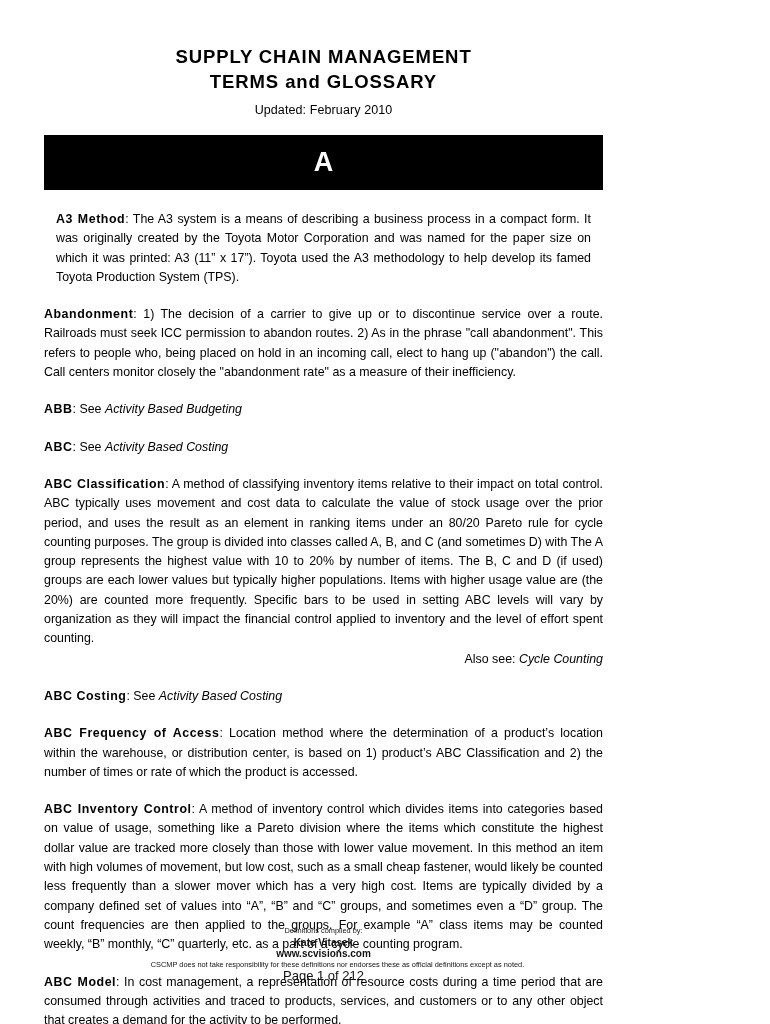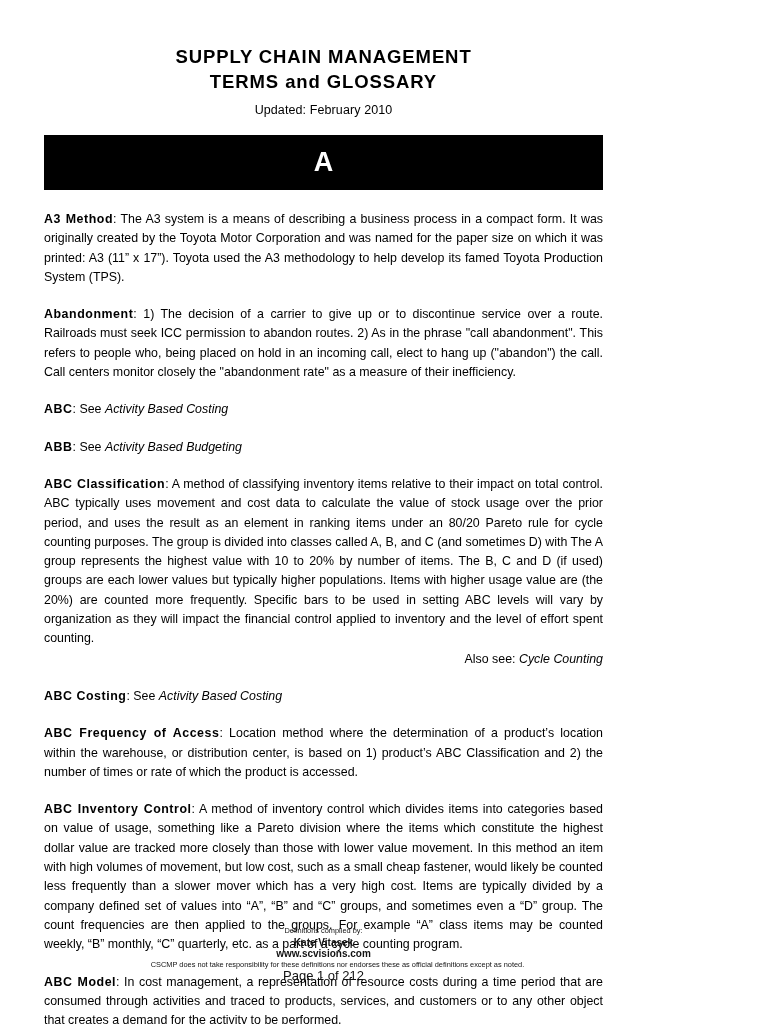--- a/index.html
+++ b/index.html
@@ -121,30 +121,30 @@
     <div class="doc-title-2">TERMS and GLOSSARY</div>
     <div class="doc-updated">Updated: February 2010</div>
   </div>
 
   <div class="letter-banner">
     <span class="letter-banner-text">A</span>
   </div>
 
   <div class="entries">
       <div class="entry">
-        <p style="margin: 0px;"><span class="term">A3 Method</span><span>: </span><span>The A3 system is a means of describing a business process in a compact form.  It was originally created by the Toyota Motor Corporation and was named for the paper size on which it was printed: A3 (11” x 17”).  Toyota used the A3 methodology to help develop its famed Toyota Production System (TPS).</span></p>
+        <p style="margin: 12px;"><span class="term">A3 Method</span><span>: </span><span>The A3 system is a means of describing a business process in a compact form.  It was originally created by the Toyota Motor Corporation and was named for the paper size on which it was printed: A3 (11” x 17”).  Toyota used the A3 methodology to help develop its famed Toyota Production System (TPS).</span></p>
       </div>
       <div class="entry">
         <p style="margin: 0px;"><span class="term">Abandonment</span><span>: </span><span>1) The decision of a carrier to give up or to discontinue service over a route.  Railroads must seek ICC permission to abandon routes. 2) As in the phrase "call abandonment". This refers to people who, being placed on hold in an incoming call, elect to hang up ("abandon") the call. Call centers monitor closely the "abandonment rate" as a measure of their inefficiency.</span></p>
       </div>
       <div class="entry">
-        <p style="margin: 0px;"><span class="term">ABC</span><span>: </span><span>See </span><span class="ital">Activity Based Costing</span></p>
+        <p style="margin: 0px;"><span class="term">ABB</span><span>: </span><span>See </span><span class="ital">Activity Based Budgeting</span></p>
       </div>
       <div class="entry">
-        <p style="margin: 0px;"><span class="term">ABB</span><span>: </span><span>See </span><span class="ital">Activity Based Budgeting</span></p>
+        <p style="margin: 0px;"><span class="term">ABC</span><span>: </span><span>See </span><span class="ital">Activity Based Costing</span></p>
       </div>
       <div class="entry">
         <p style="margin: 0px;"><span class="term">ABC Classification</span><span>: </span><span>A method of classifying inventory items relative to their impact on total control. ABC typically uses movement and cost data to calculate the value of stock usage over the prior period, and uses the result as an element in ranking items under an 80/20 Pareto rule for cycle counting purposes. The group is divided into classes called A, B, and C (and sometimes D) with The A group represents the highest value with 10 to 20% by number of items. The B, C and D (if used) groups are each lower values but typically higher populations. Items with higher usage value are (the 20%) are counted more frequently. Specific bars to be used in setting ABC levels will vary by organization as they will impact the financial control applied to inventory and the level of effort spent counting.</span></p>
         <div class="also-see"><span>Also see: </span><span class="ital">Cycle Counting</span></div>
       </div>
       <div class="entry">
         <p style="margin: 0px;"><span class="term">ABC Costing</span><span>: </span><span>See </span><span class="ital">Activity Based Costing</span></p>
       </div>
       <div class="entry">
         <p style="margin: 0px;"><span class="term">ABC Frequency of Access</span><span>: </span><span>Location method where the determination of a product’s location within the warehouse, or distribution center, is based on 1) product’s ABC Classification and 2) the number of times or rate of which the product is accessed.</span></p>

